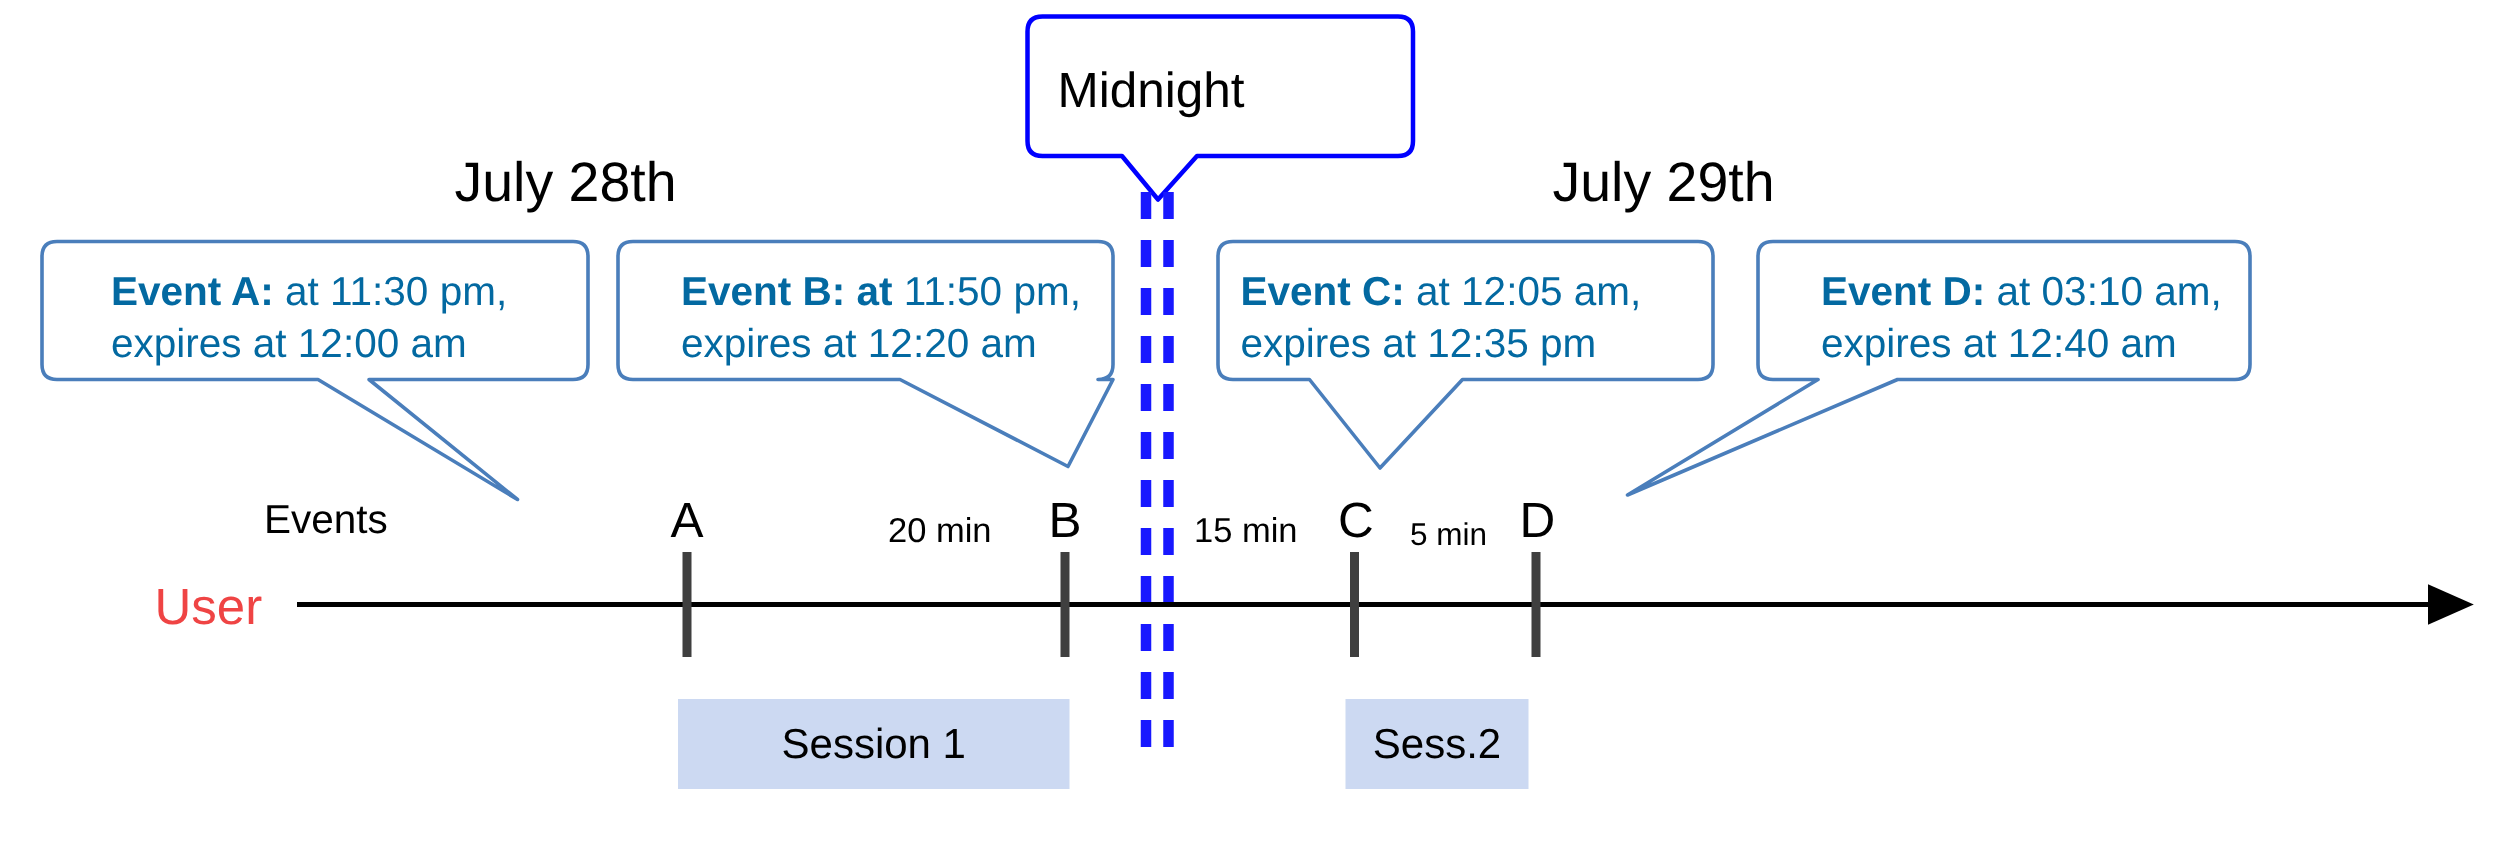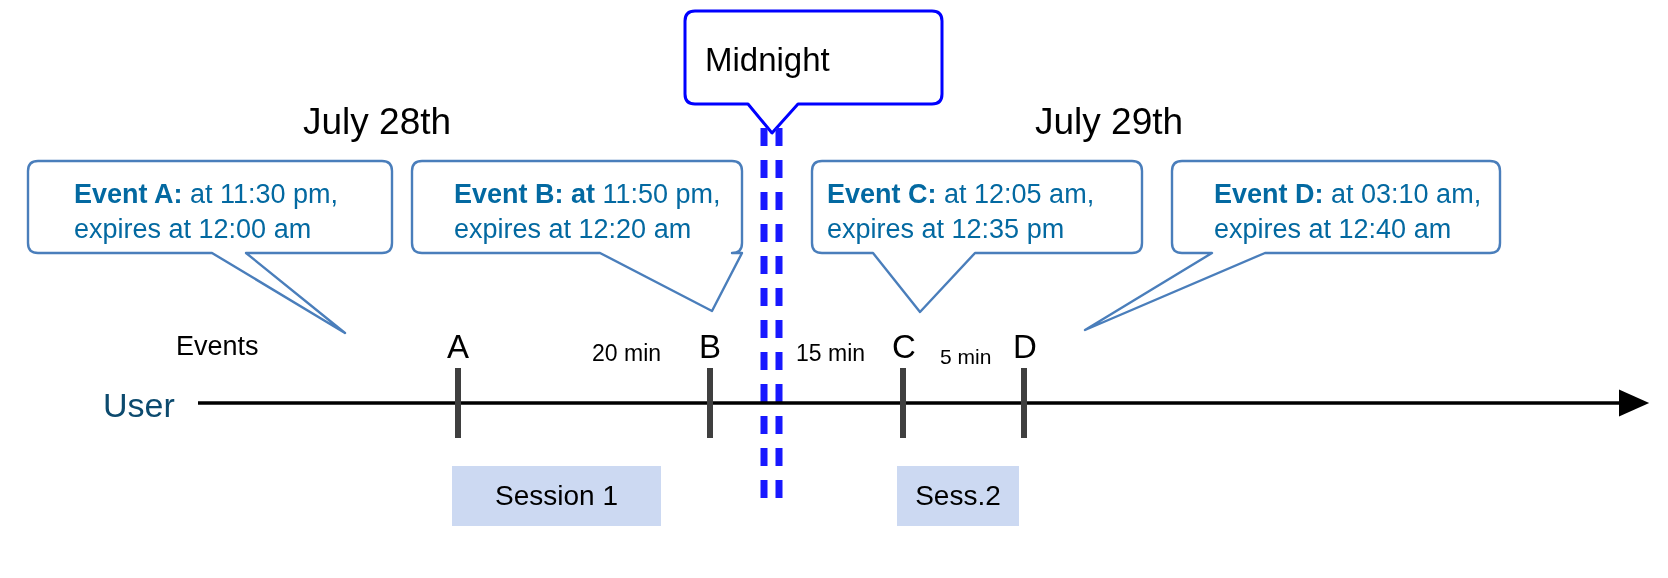--- a/index.html
+++ b/index.html
@@ -22,21 +22,21 @@
     color:#0369a1;
     white-space:nowrap;
     margin-left:22px;
   }
   .callout-text b{font-weight:bold;}
 
   .midnight-text{
     position:absolute;font-size:33px;color:#000000;white-space:nowrap;
   }
 
-  .axis-label{position:absolute;font-size:34px;color:#0c4a6e;white-space:nowrap;}
+  .axis-label{position:absolute;font-size:34px;color:#ef4444;white-space:nowrap;}
   .tick-label{position:absolute;font-size:33px;color:#000;white-space:nowrap;}
   .gap-label{position:absolute;font-size:23px;color:#000;white-space:nowrap;}
   .gap-label.small{font-size:21px;}
   .events-label{position:absolute;font-size:27px;color:#000;white-space:nowrap;}
 
   .session-box{
     position:absolute;background:#ccd9f2;
     display:flex;align-items:center;justify-content:center;
     font-size:28px;color:#000;
   }
@@ -114,20 +114,20 @@
 
   <div class="tick-label" style="left:447px;top:328px;">A</div>
   <div class="tick-label" style="left:699px;top:328px;">B</div>
   <div class="tick-label" style="left:892px;top:328px;">C</div>
   <div class="tick-label" style="left:1013px;top:328px;">D</div>
 
   <div class="gap-label" style="left:592px;top:340px;">20 min</div>
   <div class="gap-label" style="left:796px;top:340px;">15 min</div>
   <div class="gap-label small" style="left:940px;top:345px;">5 min</div>
 
-  <div class="session-box" style="left:452px;top:466px;width:209px;height:60px;">
+  <div class="session-box" style="left:452px;top:466px;width:261px;height:60px;">
     <span>Session 1</span>
   </div>
   <div class="session-box" style="left:897px;top:466px;width:122px;height:60px;">
     <span>Sess.2</span>
   </div>
 
 </div>
 
 </body></html>

